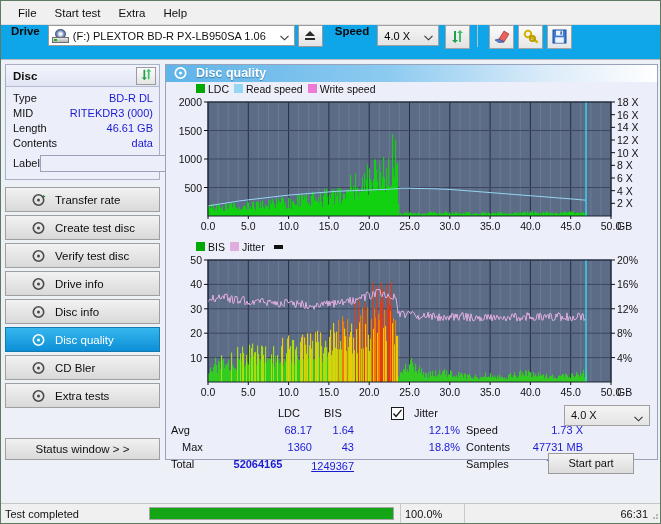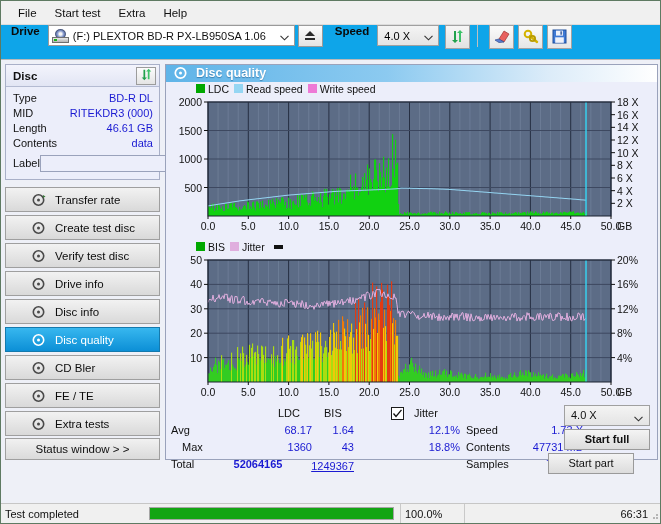--- a/index.html
+++ b/index.html
@@ -363,29 +363,20 @@
           <span>Disc quality</span>
         </div>
         <div class="navbtn">
           <span class="nico">
             <svg width="14" height="14" viewBox="0 0 14 14">
                 <circle cx="6.5" cy="7" r="5.2" fill="none" stroke="#4a4a4a" stroke-width="1.6"></circle>
                 <circle cx="6.5" cy="7" r="1.5" fill="#4a4a4a"></circle>
               </svg>
           </span>
           <span>CD Bler</span>
-        </div>
-        <div class="navbtn">
-          <span class="nico">
-            <svg width="14" height="14" viewBox="0 0 14 14">
-                <circle cx="6.5" cy="7" r="5.2" fill="none" stroke="#4a4a4a" stroke-width="1.6"></circle>
-                <circle cx="6.5" cy="7" r="1.5" fill="#4a4a4a"></circle>
-              </svg>
-          </span>
-          <span>FE / TE</span>
         </div>
         <div class="navbtn">
           <span class="nico">
             <svg width="14" height="14" viewBox="0 0 14 14">
                 <circle cx="6.5" cy="7" r="5.2" fill="none" stroke="#4a4a4a" stroke-width="1.6"></circle>
                 <circle cx="6.5" cy="7" r="1.5" fill="#4a4a4a"></circle>
               </svg>
           </span>
           <span>Extra tests</span>
         </div>
@@ -1430,21 +1421,20 @@
         <div class="st v" style="left:355px;top:54px;width:62px;text-align:right;">762999</div>
 
         <div class="scombo" style="left:398px;top:1px;">
           <span>4.0 X</span>
           <span style="position:absolute;right:6px;top:6px;">
             <svg width="9" height="6" viewBox="0 0 9 6">
                 <path d="M0.5 0.8 L4.5 4.8 L8.5 0.8" fill="none" stroke="#333" stroke-width="1.1"></path>
               </svg>
           </span>
         </div>
-        <div class="sbtn bold" style="left:398px;top:25px;">Start full</div>
         <div class="sbtn" style="left:382px;top:49px;">Start part</div>
       </div>
     </div>
   </div>
 
   <div class="statusbar">
     <div class="sb-cell sb-txt">Test completed</div>
     <div class="sb-prog">
       <i id="prog-fill" style="width: 100%;"></i>
     </div>

